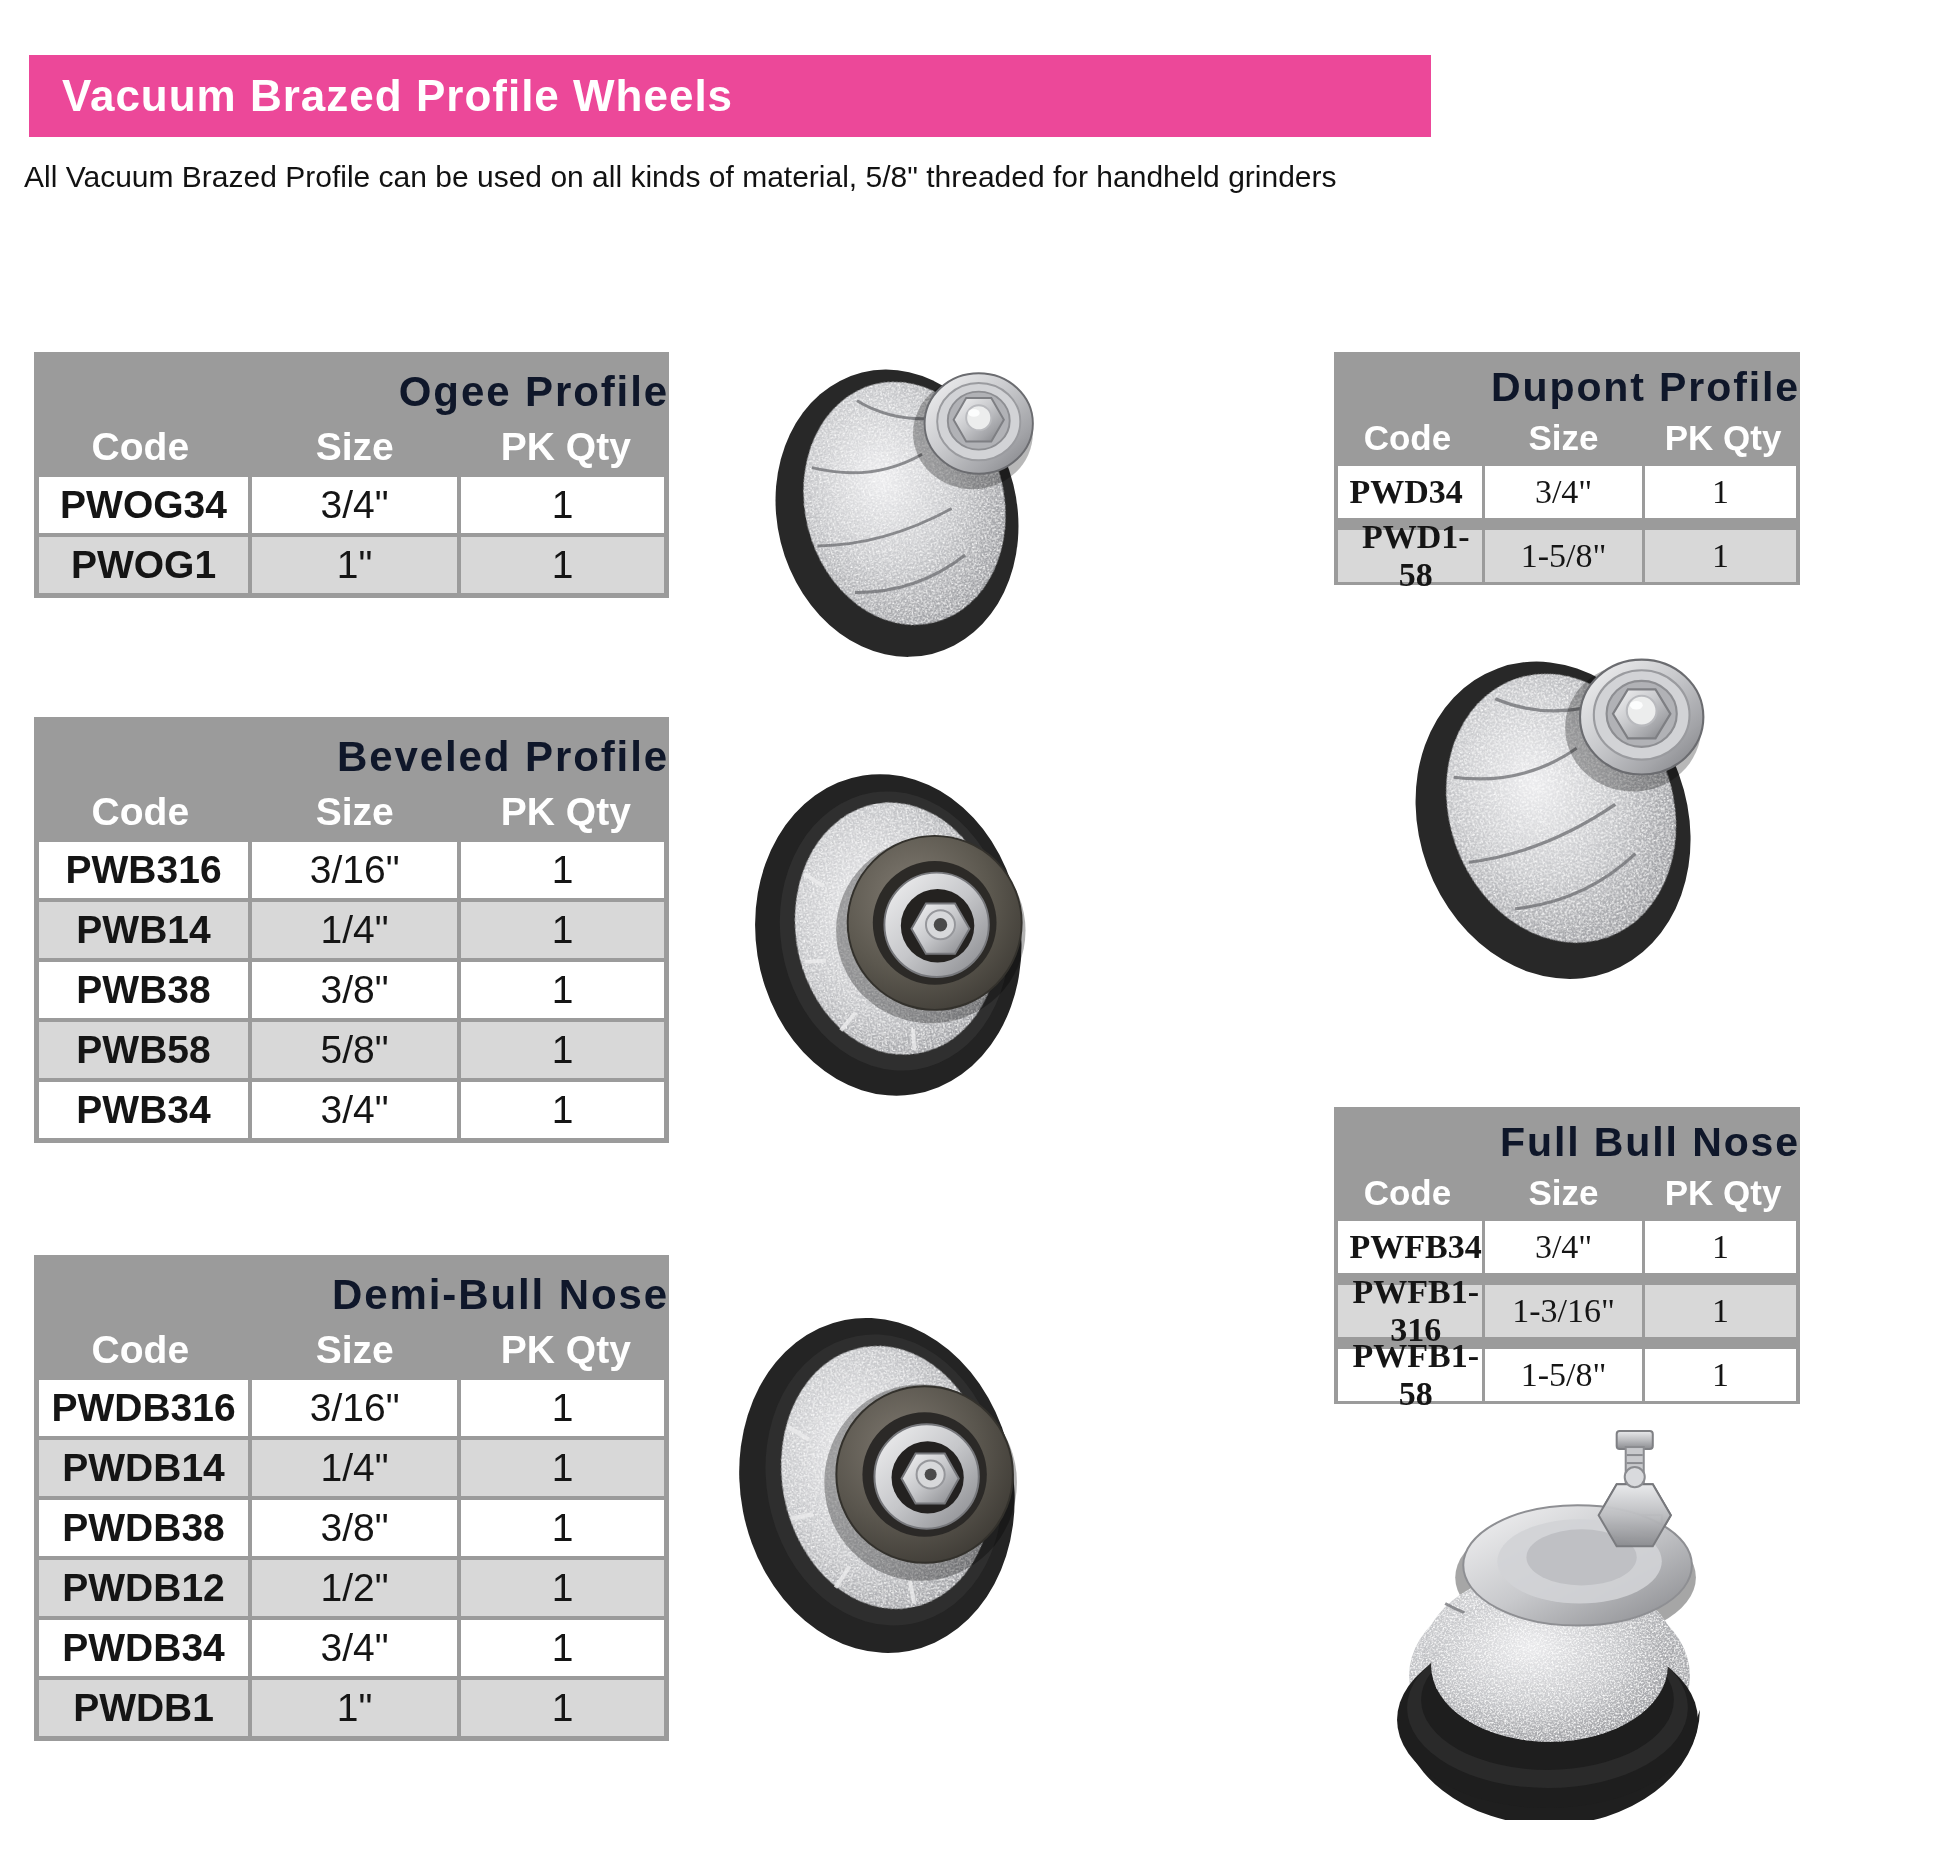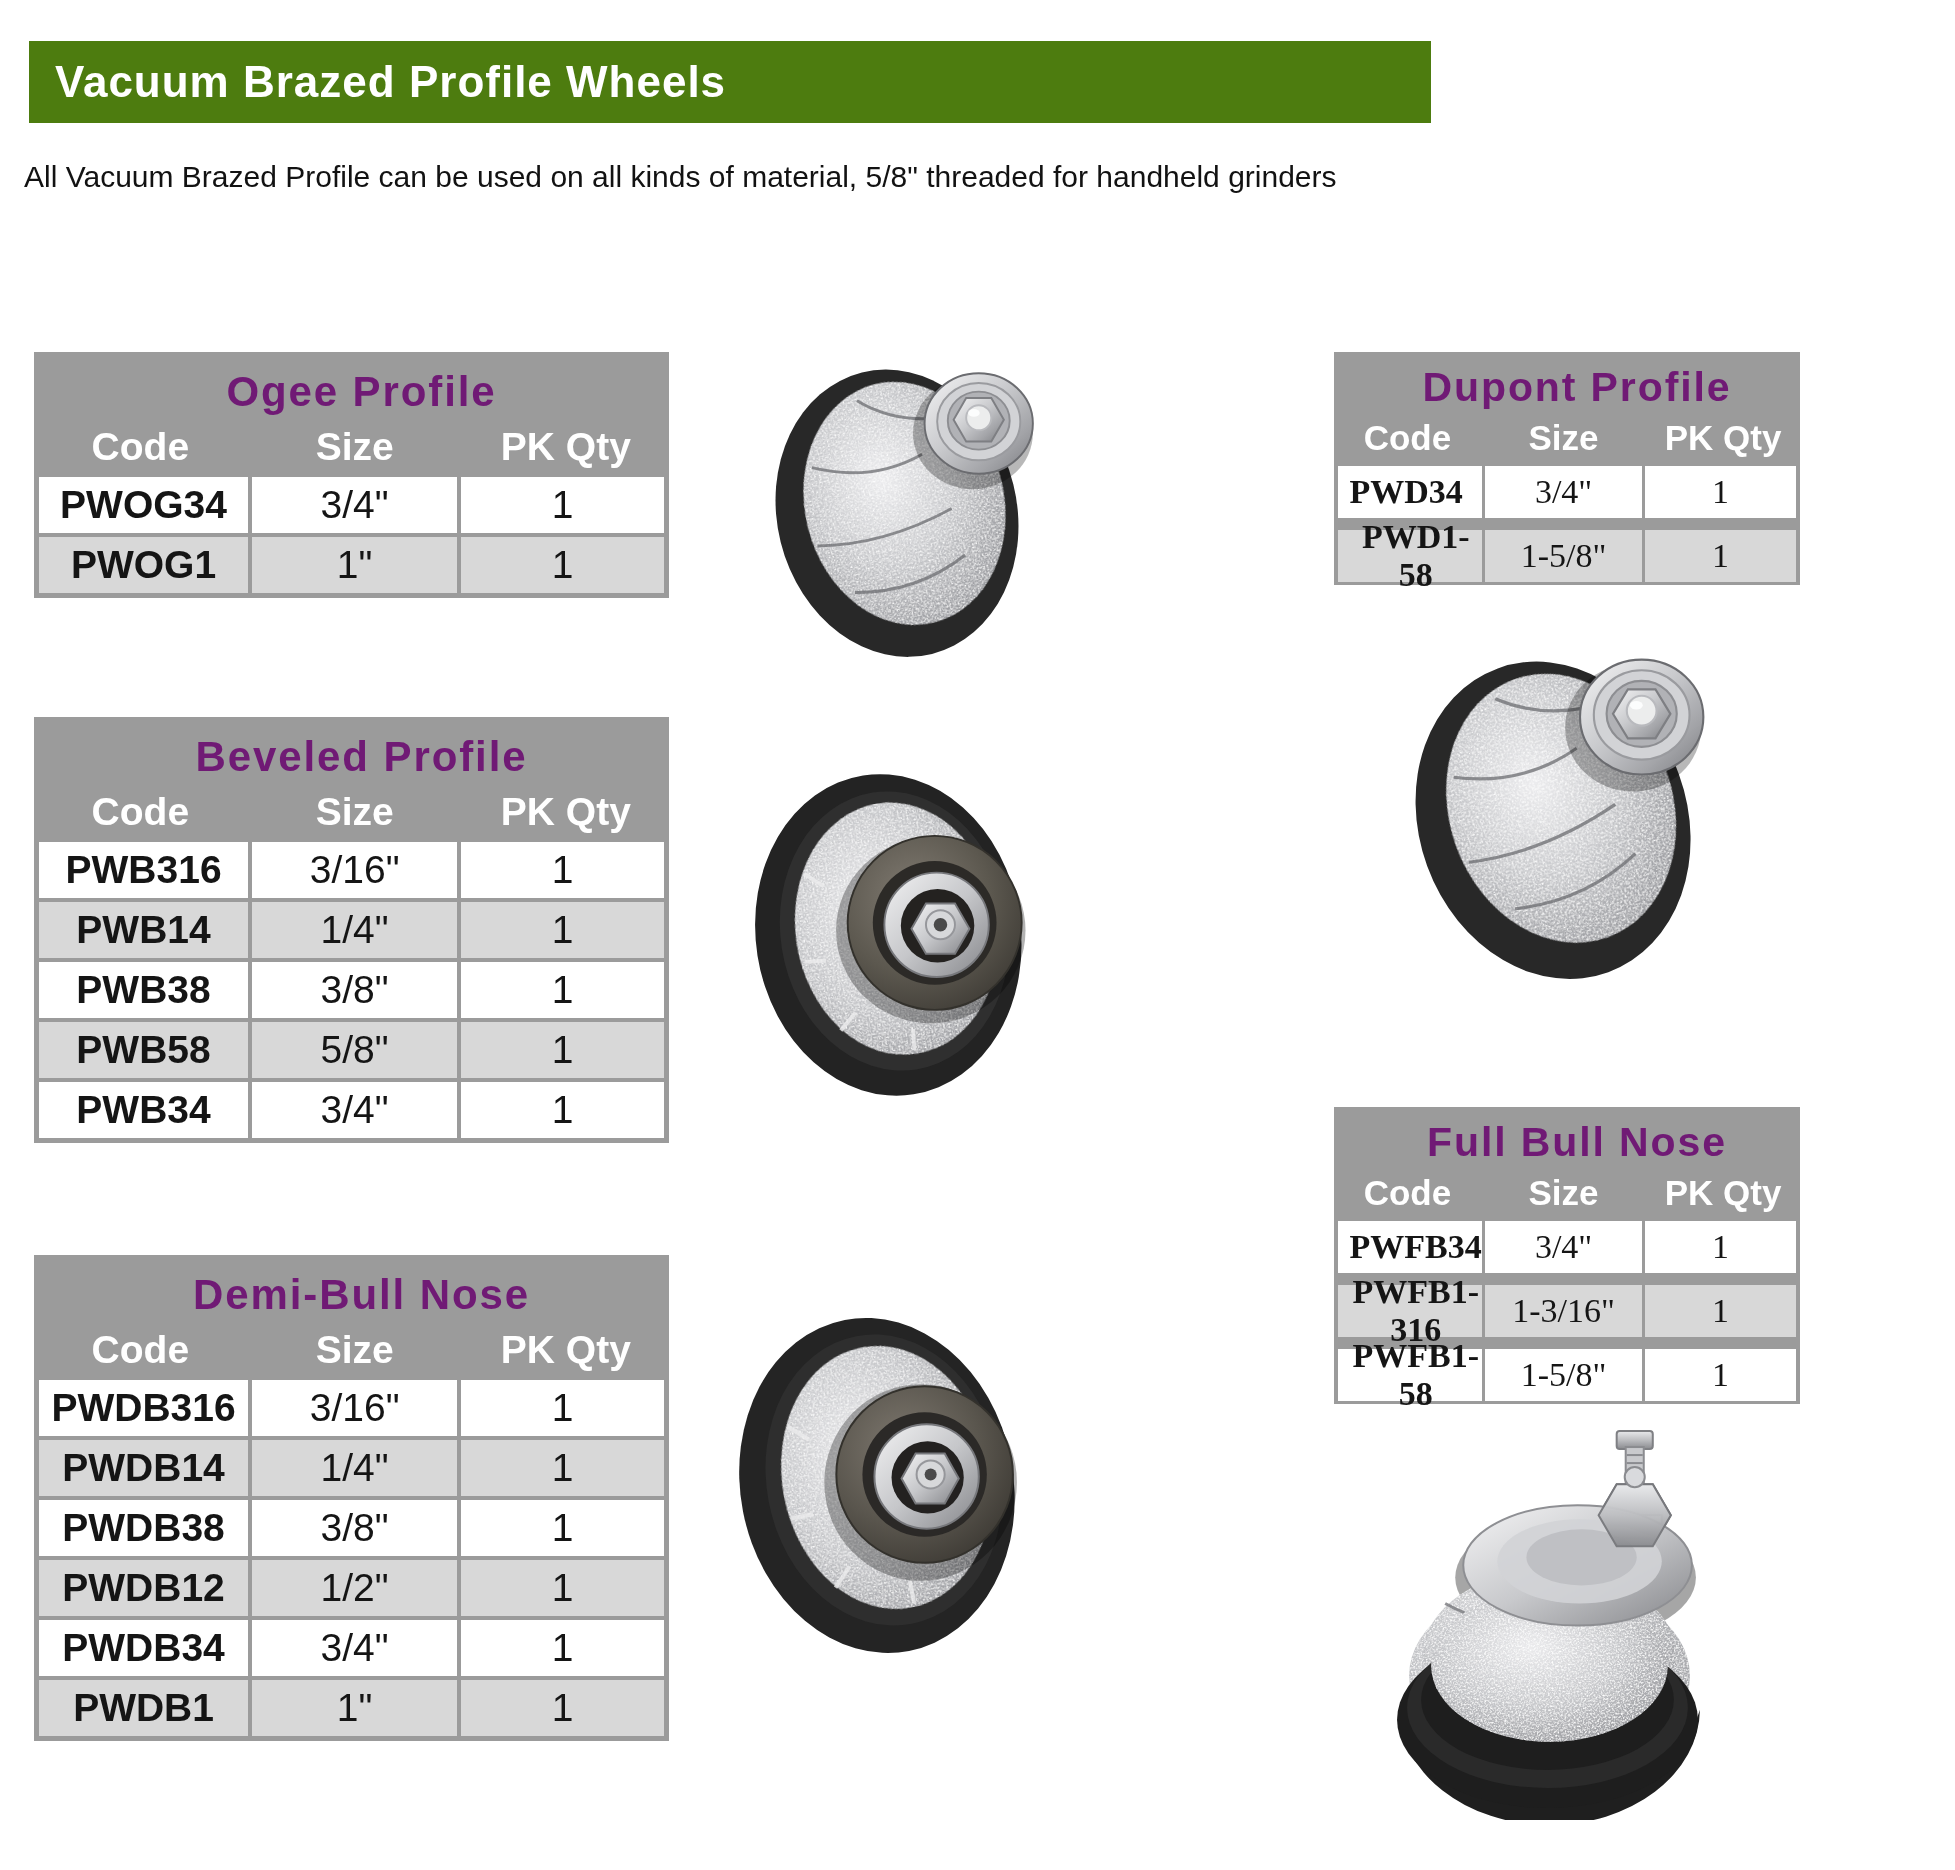--- a/index.html
+++ b/index.html
@@ -1,28 +1,28 @@
 <!DOCTYPE html>
 <html><head>
 <meta charset="utf-8">
 <style>
   html,body{margin:0;padding:0;background:#ffffff;}
   body{font-family:"Liberation Sans", sans-serif;}
   #page{position:relative;width:1955px;height:1870px;background:#ffffff;overflow:hidden;}
 
   
-  .header-bar{position:absolute;left:29px;top:41px;width:1402px;height:82px;background:#4d7c0f;
-    display:flex;align-items:center;box-sizing:border-box;padding-left:26px;}
+  .header-bar{position:absolute;left:29px;top:55px;width:1402px;height:82px;background:#ec4899;
+    display:flex;align-items:center;box-sizing:border-box;padding-left:33px;}
   .header-bar .htitle{color:#ffffff;font-weight:bold;font-size:44px;letter-spacing:1px;}
 
   .subtitle{position:absolute;left:24px;top:160px;font-size:30px;color:#121212;white-space:nowrap;}
 
   
   .ptable{position:absolute;background:#9b9b9b;box-sizing:border-box;}
-  .ttitle{color:#701a75;font-weight:bold;text-align:center;letter-spacing:1.9px;padding-left:20px;}
+  .ttitle{color:#0f172a;font-weight:bold;text-align:right;letter-spacing:1.9px;padding-left:20px;}
   .thead{display:flex;color:#ffffff;font-weight:bold;}
   .cell{display:flex;align-items:center;justify-content:center;box-sizing:border-box;}
   .tbody{display:flex;flex-direction:column;}
   .row{display:flex;}
   .row .cell{background:#ffffff;color:#151515;}
   .row.alt .cell{background:#d8d8d8;}
   .cell.code{font-weight:bold;text-align:center;}
 
   
   .lt .ttitle{padding-top:15.4px;height:50px;line-height:50px;font-size:42px;}

